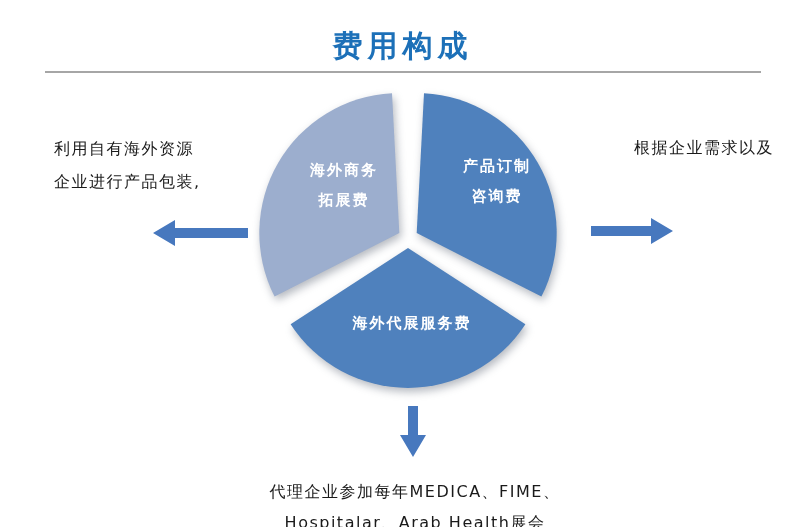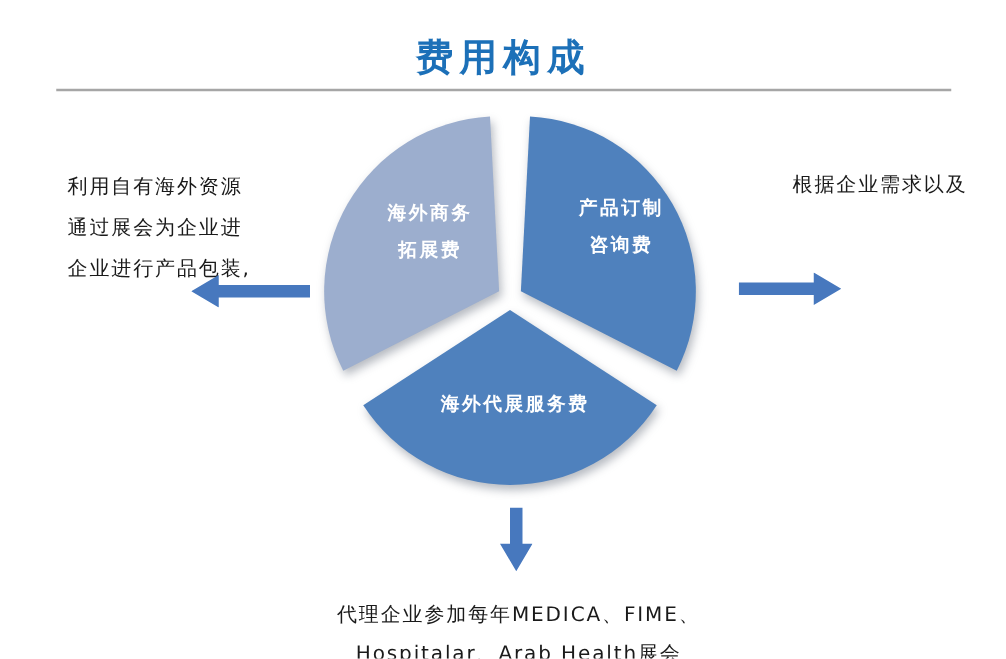--- a/index.html
+++ b/index.html
@@ -44,21 +44,20 @@
       <path d="M 150 160 L 32.6 236.2 A 140 140 0 0 0 267.4 236.2 Z" fill="#4f81bd"></path>
     </svg>
   </div>
 
   <div class="seg-label seg-label-left">海外商务拓展费</div>
   <div class="seg-label seg-label-right">产品订制咨询费</div>
   <div class="seg-label seg-label-bottom">海外代展服务费</div>
 
   <div class="note note-left">
     <div>利用自有海外资源</div>
-    <div>通过展会为企业进</div>
     <div>企业进行产品包装,</div>
   </div>
 
   <div class="note note-right">
     <div>根据企业需求以及</div>
   </div>
 
   <div class="note note-bottom">
     <div>代理企业参加每年MEDICA、FIME、</div>
     <div>Hospitalar、Arab Health展会</div>

